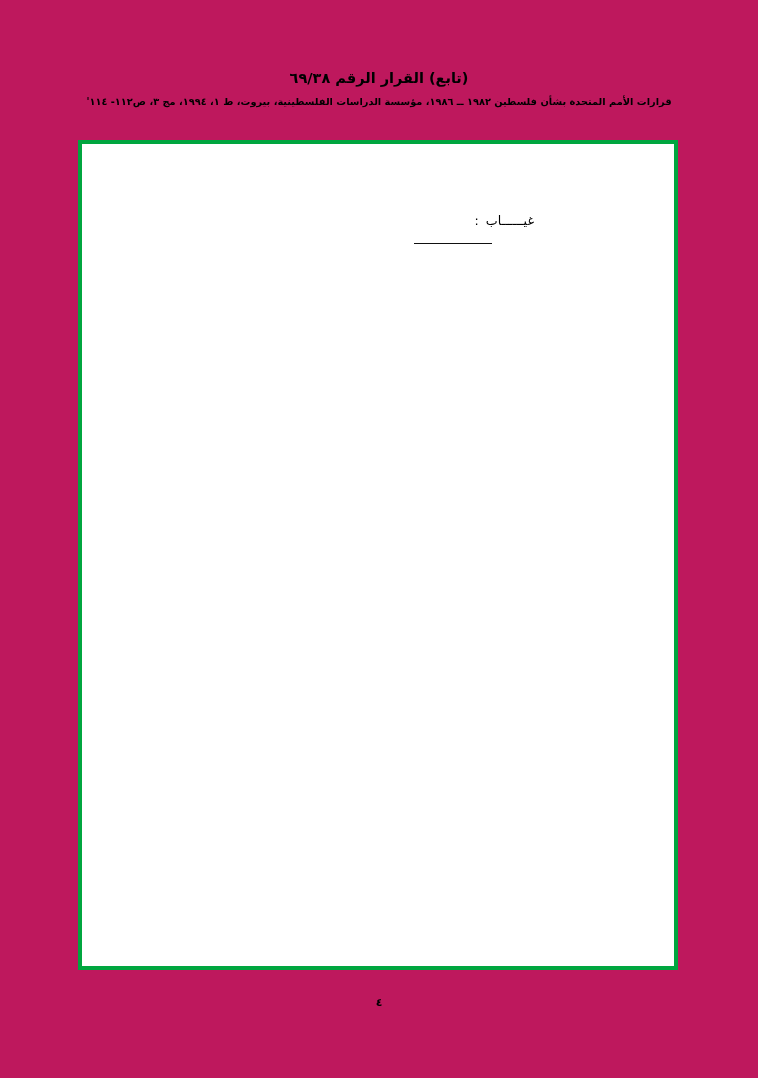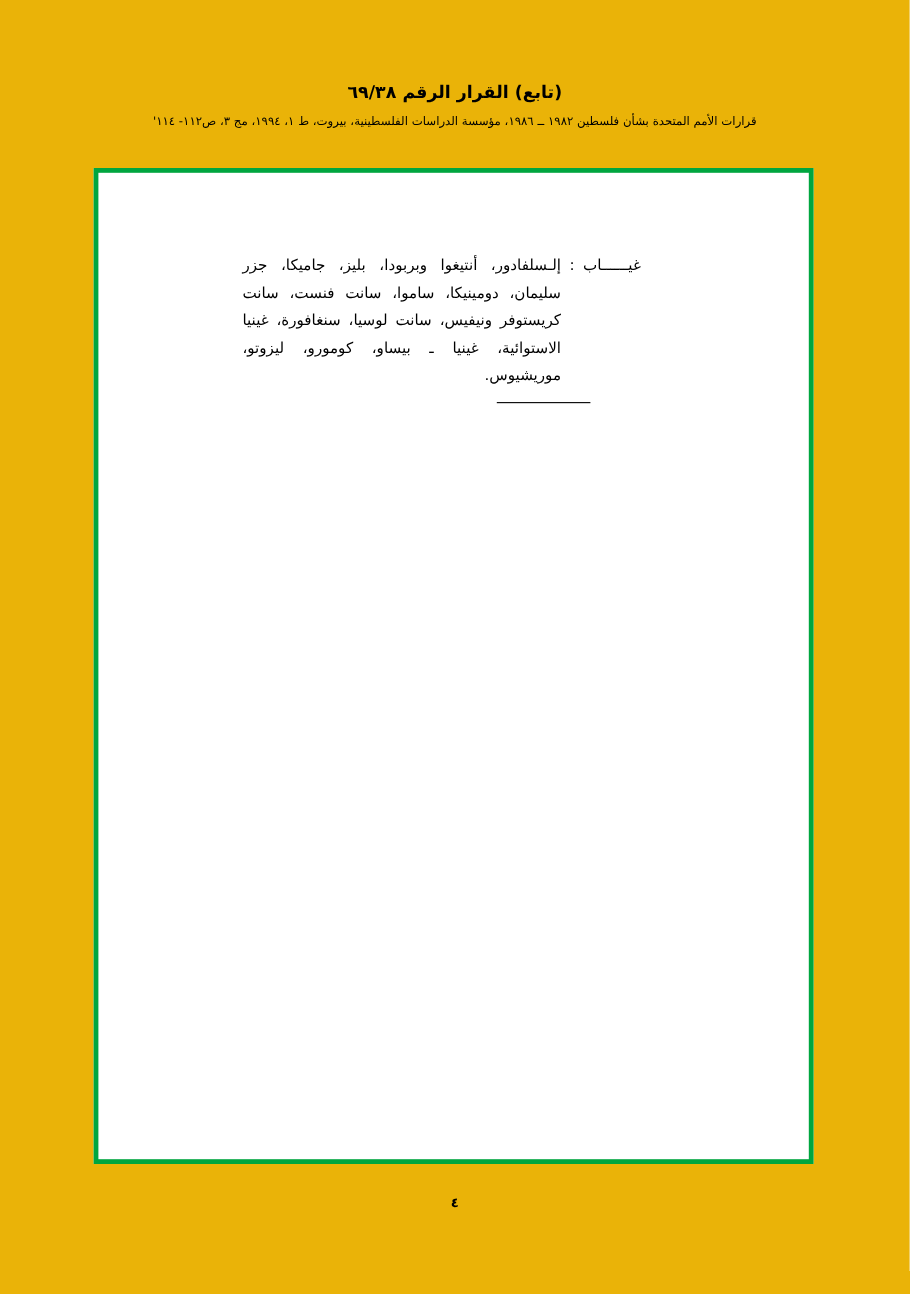--- a/index.html
+++ b/index.html
@@ -12,42 +12,42 @@
     height: 1078px;
     font-family: "DejaVu Sans", "Liberation Sans", sans-serif;
     color: #000000;
     position: relative;
     overflow: hidden;
   }
 
   .page {
     position: absolute;
     inset: 0;
-    background: #eab308;
+    background: #be185d;
   }
 
   
   .header {
     position: absolute;
     top: 68px;
     left: 0;
     right: 0;
     text-align: center;
   }
   .header-title {
     font-size: 14.5px;
     font-weight: bold;
     letter-spacing: 0.2px;
     direction: rtl;
     line-height: 1.4;
   }
   .header-subtitle {
     margin-top: 7px;
     font-size: 9.8px;
-    font-weight: normal;
+    font-weight: bold;
     direction: rtl;
     line-height: 1.4;
     white-space: nowrap;
   }
 
   
   .frame {
     position: absolute;
     top: 140px;
     left: 78px;
@@ -136,21 +136,20 @@
     <div class="header-subtitle">قرارات الأمم المتحدة بشأن فلسطين ١٩٨٢ ــ ١٩٨٦، مؤسسة الدراسات الفلسطينية، بيروت، ط ١، ١٩٩٤، مج ٣، ص١١٢- ١١٤'</div>
   </div>
 
   <div class="frame">
     <div class="content">
 
       <div class="vote-block">
         <div class="vote-row">
           <span class="vote-label">غيــــــاب</span>
           <span class="vote-colon">:</span>
-          <span class="vote-list">إلـسلفادور، أنتيغوا وبربودا، بليز، جاميكا، جزر سليمان، دومينيكا، ساموا، سانت فنست، سانت كريستوفر ونيفيس، سانت لوسيا، سنغافورة، غينيا الاستوائية، غينيا ـ بيساو، كومورو، ليزوتو، موريشيوس.</span>
         </div>
       </div>
 
 
       <div class="rule"></div>
 
     </div>
   </div>
 
   <div class="footer">

